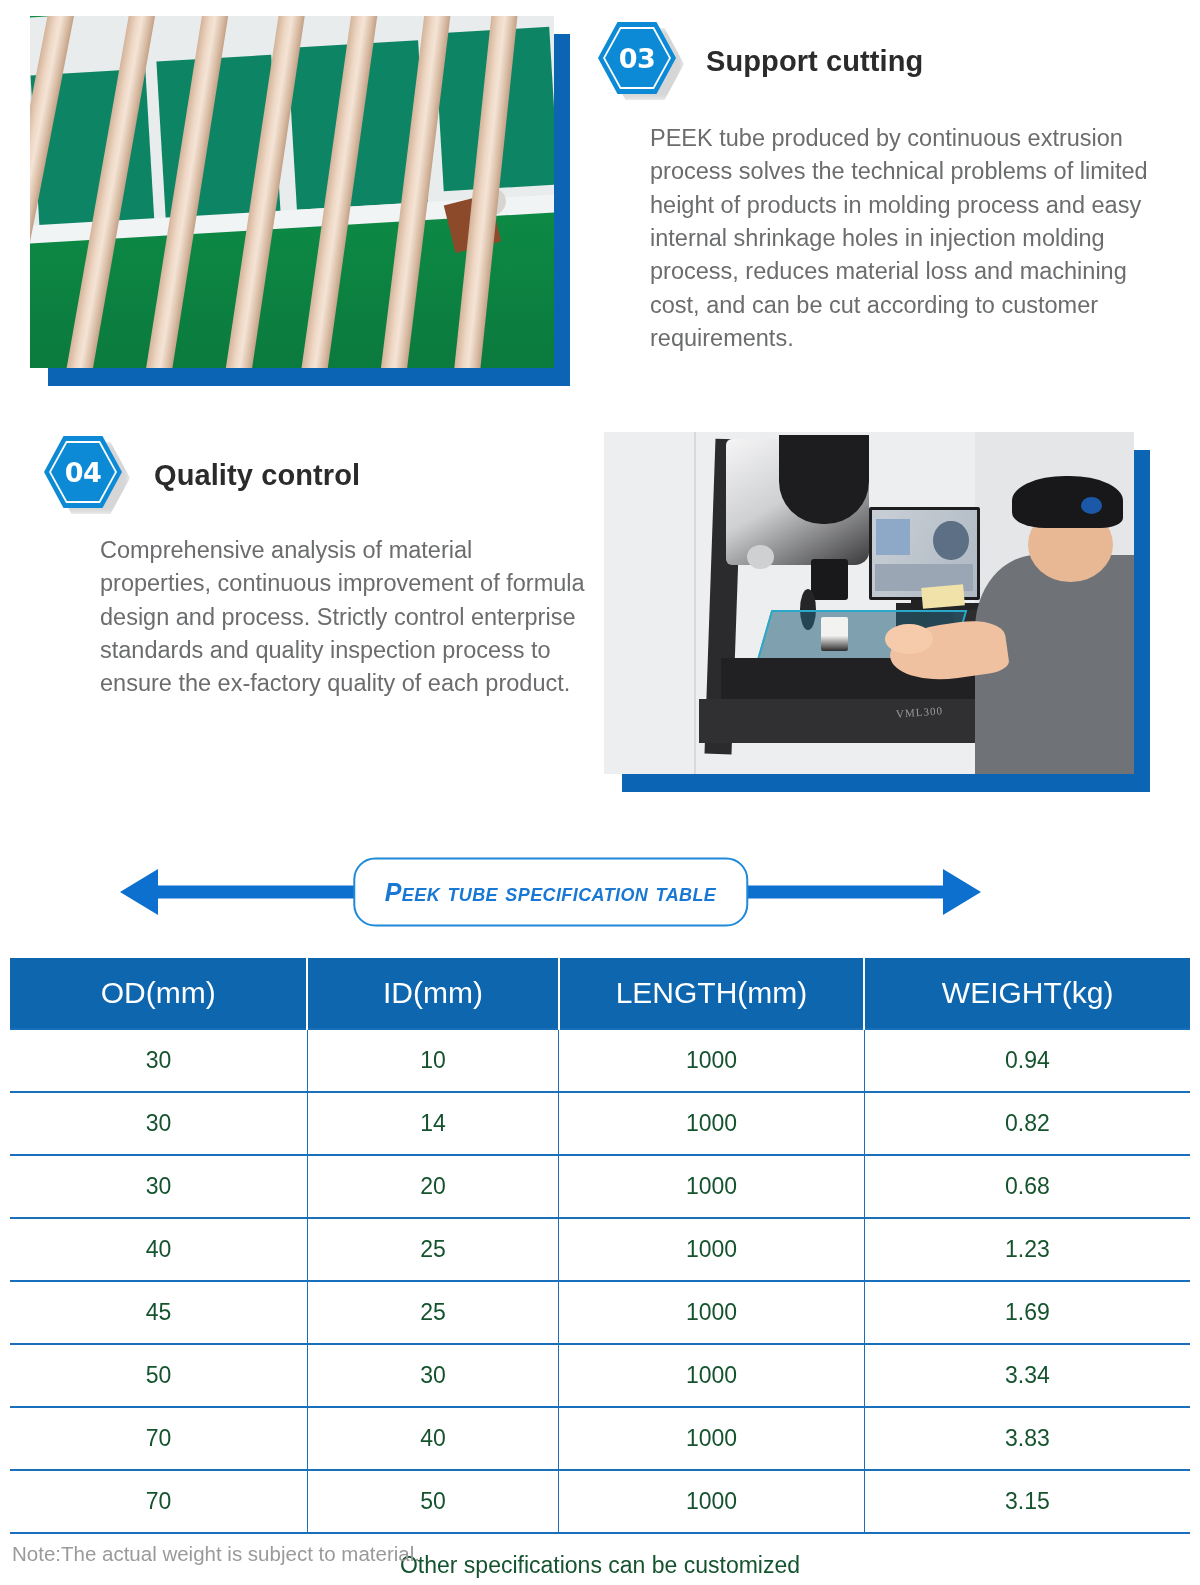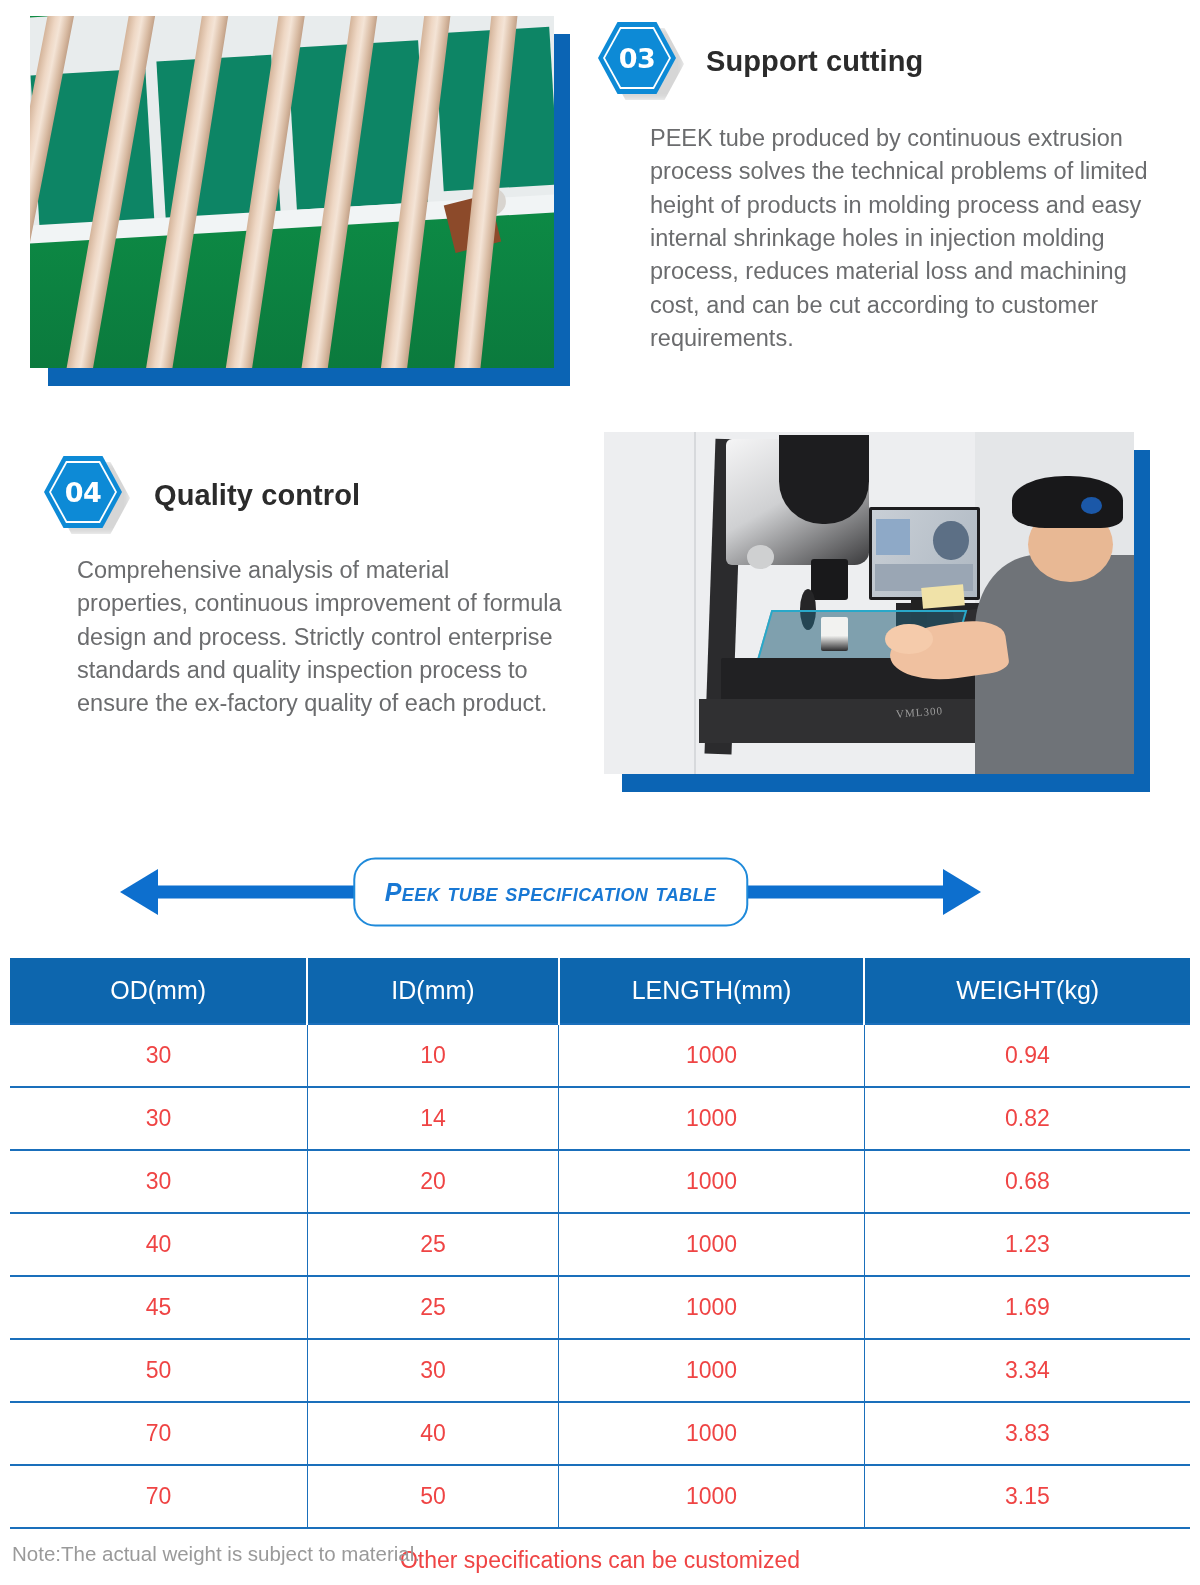--- a/index.html
+++ b/index.html
@@ -193,27 +193,27 @@
   .block-03 .block-body {
     margin-top: 22px;
     margin-left: 52px;
     width: 520px;
   }
 
   
   .block-04 {
     position: absolute;
     left: 44px;
-    top: 456px;
+    top: 436px;
     width: 552px;
   }
   .block-04 .block-heading { gap: 24px; }
   .block-04 .block-body {
     margin-top: 20px;
-    margin-left: 33px;
+    margin-left: 56px;
     width: 488px;
   }
 
   
   .spec-banner {
     position: absolute;
     left: 0; top: 848px;
     width: 1101px;
     height: 88px;
   }
@@ -265,30 +265,30 @@
     width: 1180px;
   }
   table.spec-table {
     width: 100%;
     border-collapse: collapse;
     table-layout: fixed;
   }
   table.spec-table th {
     background: #0d66ae;
     color: #ffffff;
-    font-size: 25px;
+    font-size: 30px;
     font-weight: normal;
     padding: 18px 4px;
     text-align: center;
     border-right: 2px solid #ffffff;
   }
   table.spec-table th:last-child { border-right: none; }
   table.spec-table td {
     font-size: 23px;
-    color: #ef4444;
+    color: #14532d;
     text-align: center;
     padding: 17px 4px;
     border: 1px solid #1a6fbb;
     border-top: 2px solid #1a6fbb;
   }
   table.spec-table td:first-child { border-left: none; }
   table.spec-table td:last-child  { border-right: none; }
   table.spec-table tr.footnote-row td {
     border-left: none;
     border-right: none;

